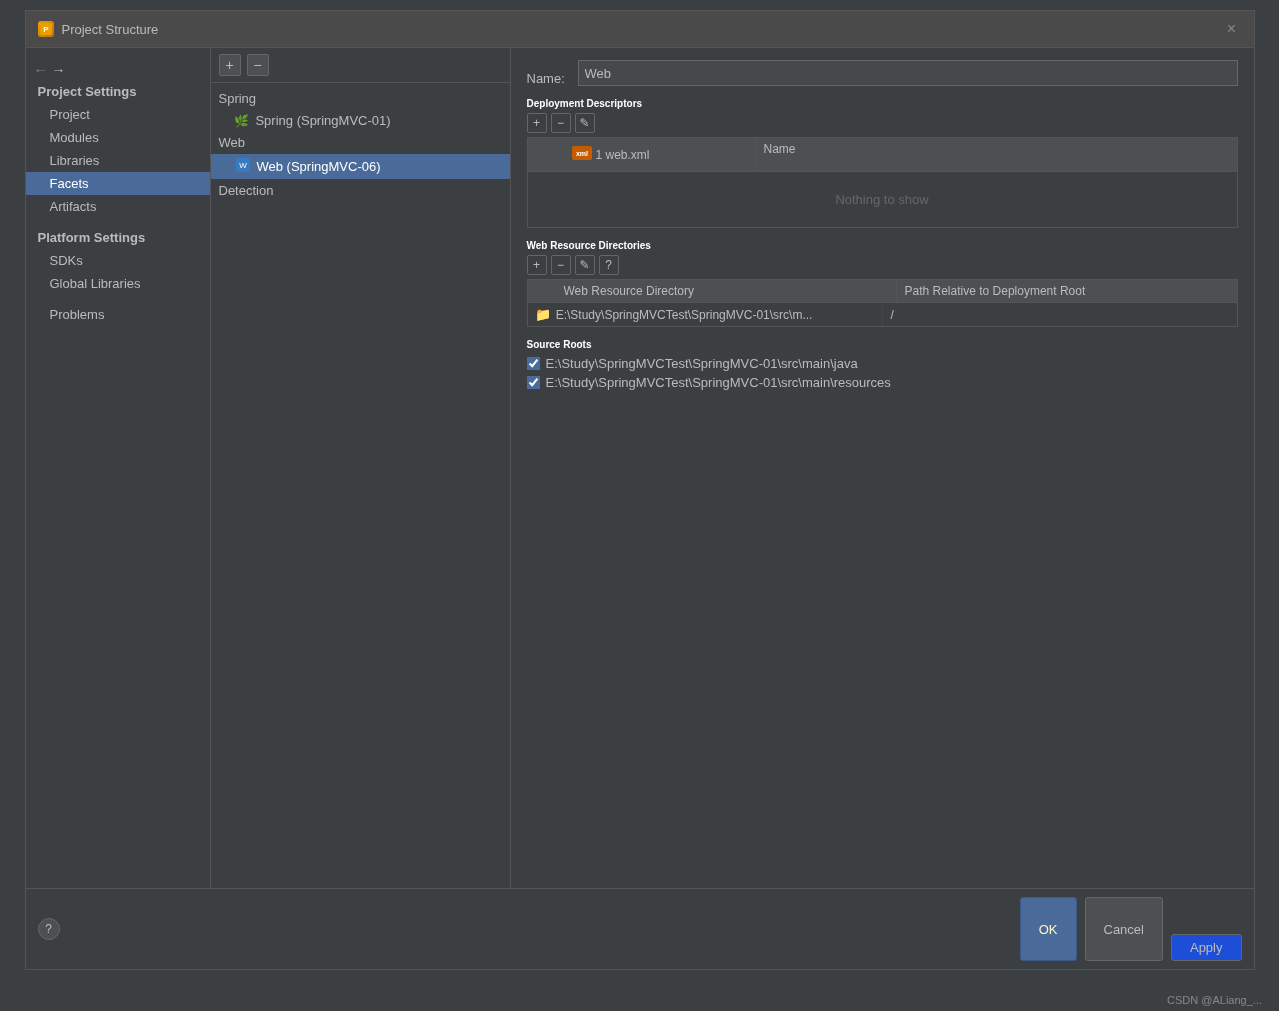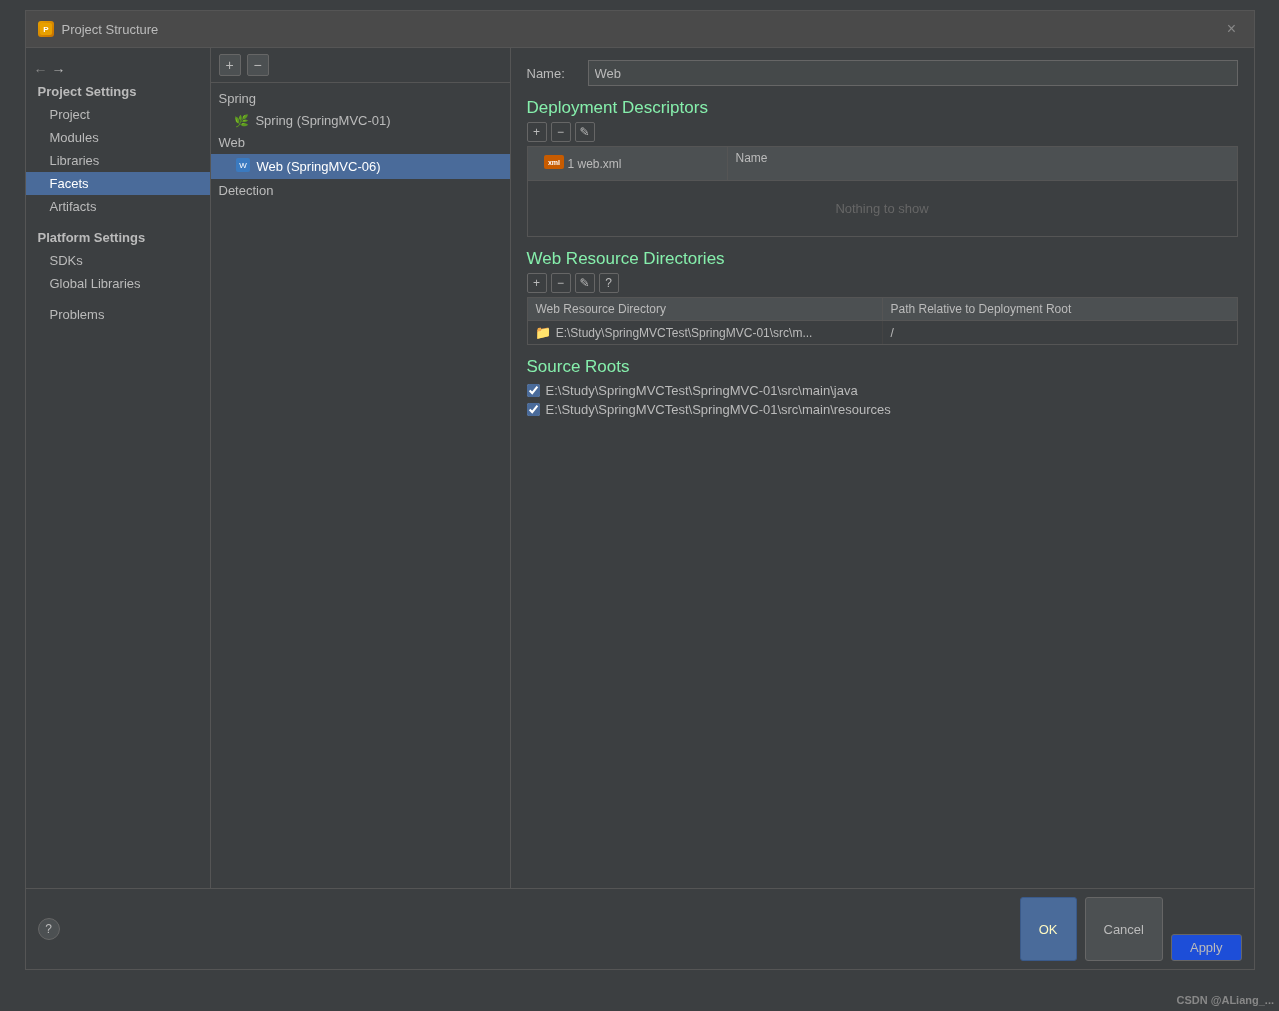--- a/index.html
+++ b/index.html
@@ -154,41 +154,41 @@
       flex: 1;
       background: #3c3f41;
       padding: 12px 16px;
       overflow-y: auto;
       display: flex;
       flex-direction: column;
       gap: 12px;
     }
     .field-row {
       display: flex;
-      align-items: center;
-      gap: 16px;
+      align-items: flex-end;
+      gap: 6px;
     }
     .field-label {
       color: #bbbbbb;
       font-size: 13px;
       min-width: 45px;
     }
     .field-input {
       flex: 1;
       background: #45494a;
       border: 1px solid #666;
       color: #bbbbbb;
       padding: 3px 6px;
       font-size: 13px;
       height: 26px;
     }
     .section-title {
-      color: #86efac;
-      font-size: 17px;
-      font-weight: normal;
+      color: #ffffff;
+      font-size: 10px;
+      font-weight: bold;
       margin-bottom: 4px;
     }
     .sub-toolbar {
       display: flex;
       gap: 4px;
       align-items: center;
       margin-bottom: 4px;
     }
     .sub-tool-btn {
       width: 20px;
@@ -204,20 +204,21 @@
       font-size: 12px;
     }
     .table-container {
       border: 1px solid #555;
       background: #3c3f41;
     }
     .table-header {
       display: flex;
       background: #4c5052;
       border-bottom: 1px solid #555;
+      padding-left: 28px;
     }
     .table-header-cell {
       padding: 4px 8px;
       color: #bbbbbb;
       font-size: 12px;
       flex: 1;
       border-right: 1px solid #555;
     }
     .table-header-cell:last-child { border-right: none; }
     .table-row {
@@ -319,24 +320,23 @@
     }
     .dialog-wrapper {
       position: relative;
     }
     .web-resource-row {
       background: #3c3f41;
     }
     .watermark {
       position: fixed;
       bottom: 5px;
-      right: 5px;
+      right: 17px;
       color: #888;
       font-size: 11px;
-      font-weight: bold;
     }
     .nav-arrows {
       display: flex;
       gap: 4px;
       padding: 4px 8px;
     }
     .nav-arrow {
       color: #888;
       font-size: 14px;
       cursor: pointer;

